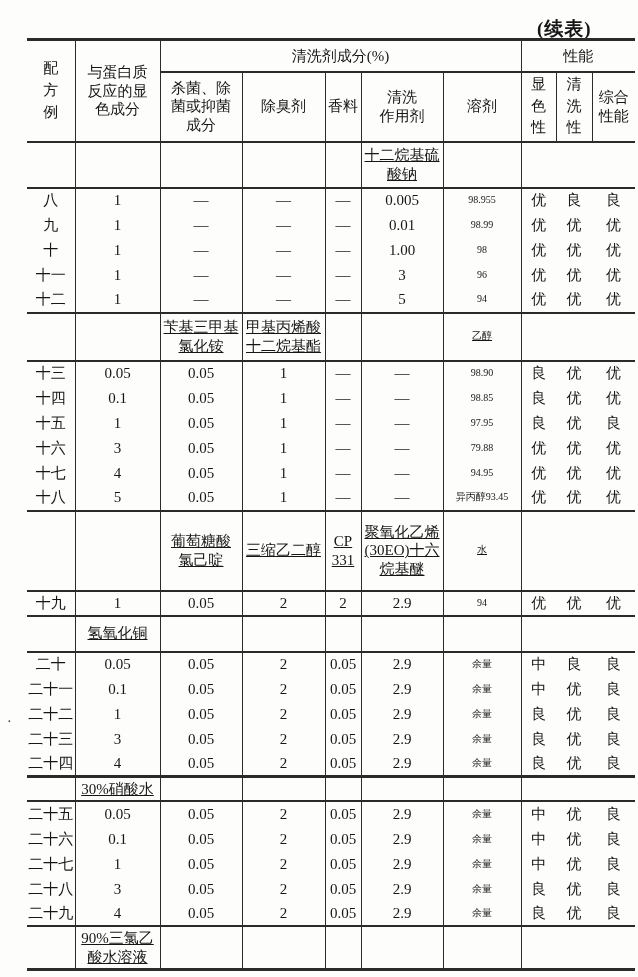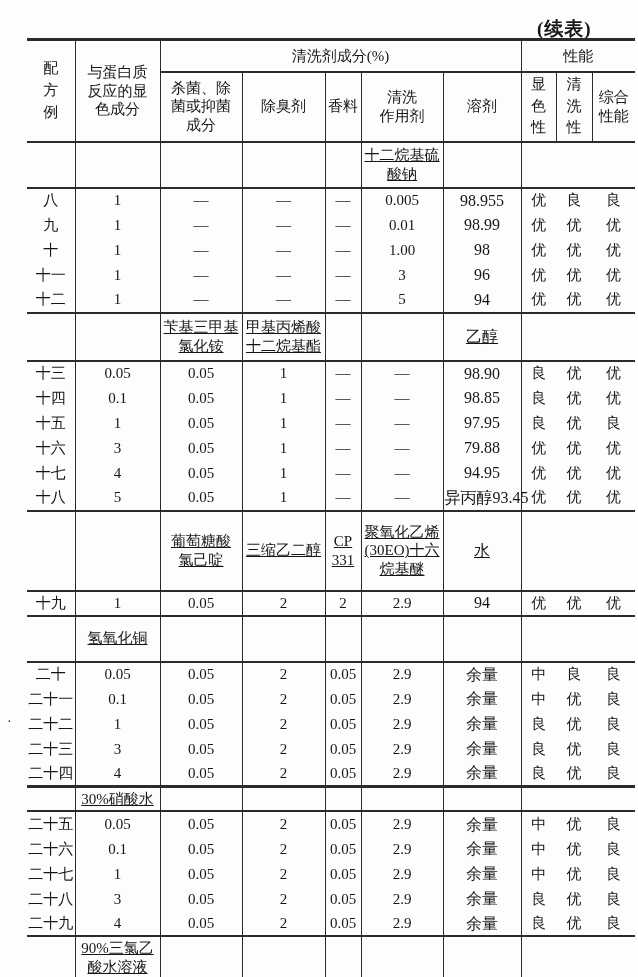--- a/index.html
+++ b/index.html
@@ -50,21 +50,21 @@
   thead th.vhead { line-height: 1.45; }
   tbody tr.label-row td {
     border-top: 2px solid #2b2b2b;
     border-bottom: 2px solid #2b2b2b;
     padding: 2px 1px;
     text-decoration: underline;
   }
   tbody tr.thick-top td { border-top: 3px solid #2b2b2b; }
   tbody tr.first-data td { border-top: 2px solid #2b2b2b; }
   tbody tr.data-row { height: 25px; }
-  tbody td.solvent { font-size: 16px; white-space: nowrap; }
+  tbody td.solvent { font-size: 10px; white-space: nowrap; }
   .artifact-dot {
     position: absolute;
     left: 7px;
     top: 714px;
     font-size: 14px;
     color: #333;
   }
 </style>
 </head>
 <body>
@@ -295,21 +295,21 @@
         <td class="vl">1</td>
         <td class="vl">0.05</td>
         <td class="vl">2</td>
         <td class="vl">2</td>
         <td class="vl">2.9</td>
         <td class="vl solvent">94</td>
         <td class="vl">优</td>
         <td>优</td>
         <td>优</td>
       </tr>
-      <tr class="label-row" style="height: 46px;">
+      <tr class="label-row" style="height: 36px;">
         <td></td>
         <td class="vl">氢氧化铜</td>
         <td class="vl"></td>
         <td class="vl"></td>
         <td class="vl"></td>
         <td class="vl"></td>
         <td class="vl solvent"></td>
         <td class="vl"></td>
         <td></td>
         <td></td>

